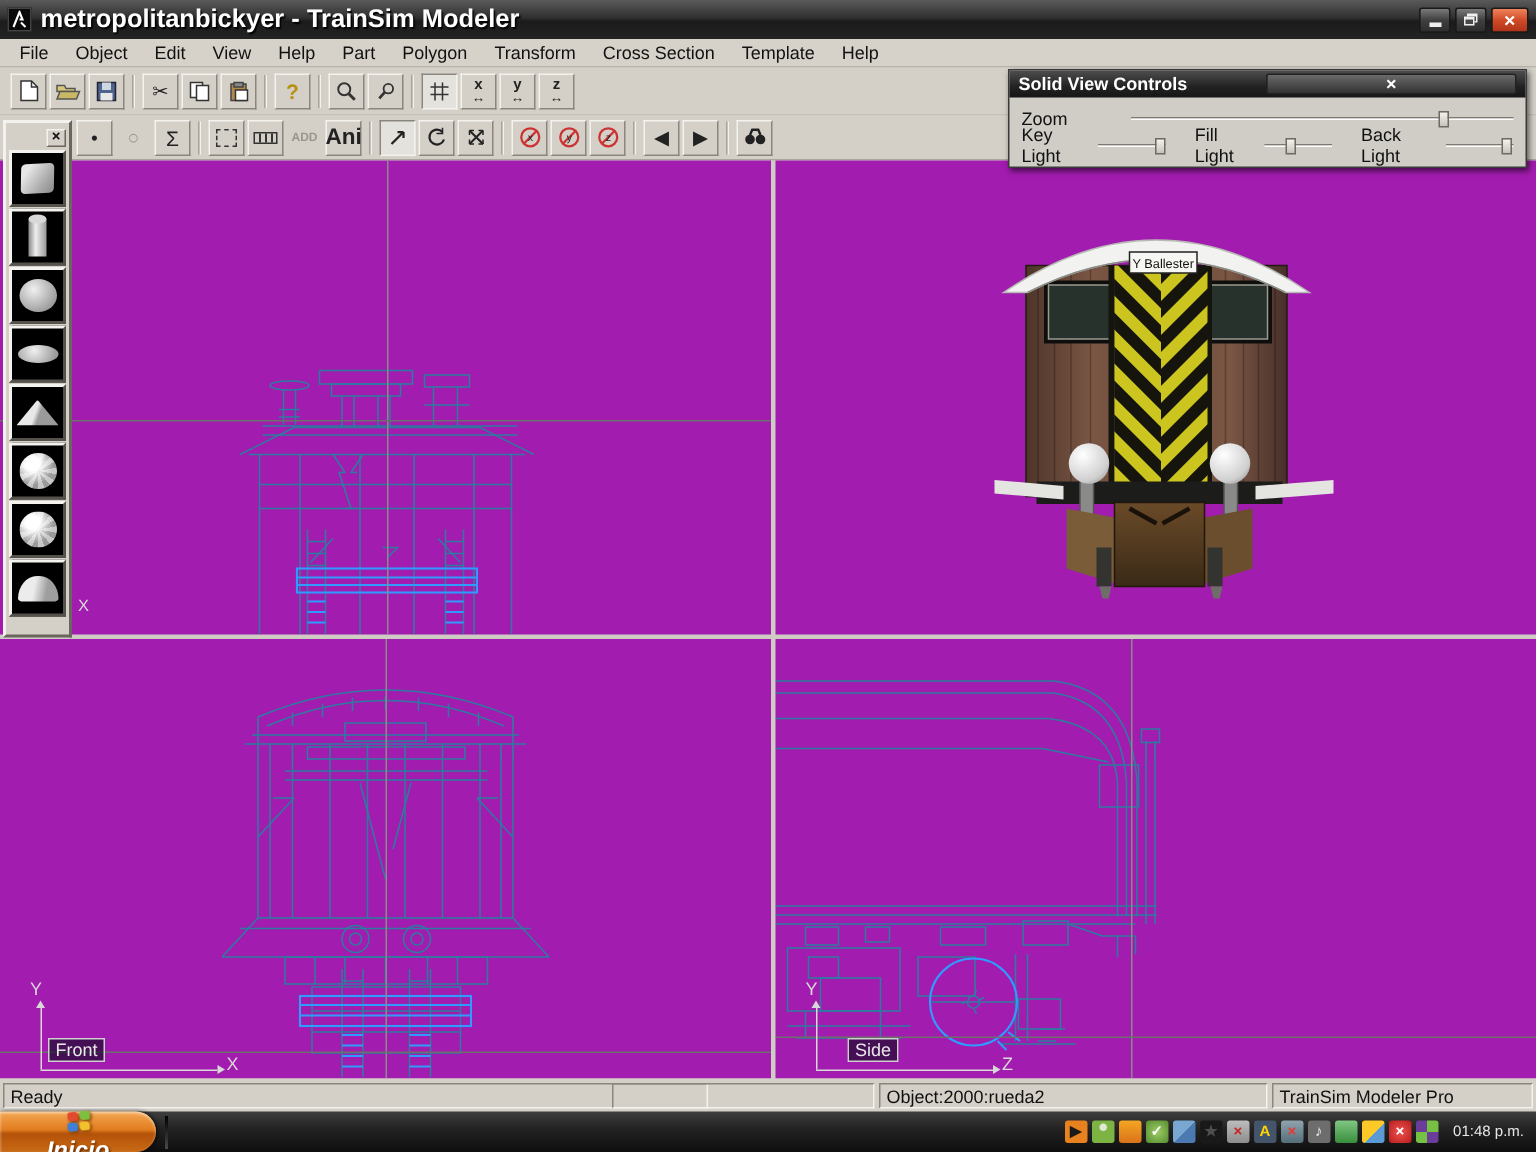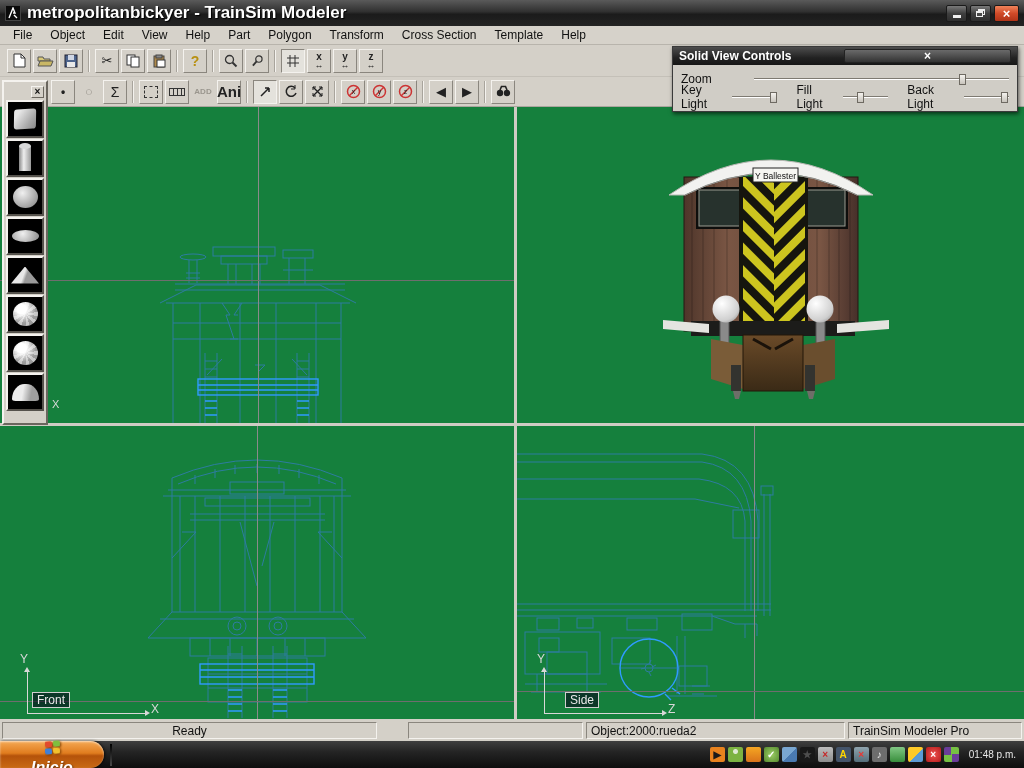--- a/index.html
+++ b/index.html
@@ -48,21 +48,21 @@
   .tiny-txt { font-size:8px; font-weight:bold; letter-spacing:0; }
   .ani-txt { font-size:15px; font-weight:bold; }
   .sigma-txt { font-size:14px; }
   .marquee-ico { width:14px; height:12px; border:1px dashed #333; }
   .ruler-ico { width:16px; height:8px; border:1px solid #333; background:
     repeating-linear-gradient(90deg, transparent 0 3px, #333 3px 4px); }
   .dot-ico { font-size:12px; font-weight:bold; }
 
   
   .workspace { position:absolute; left:0; top:107px; width:1024px; height:612px; background:#cfccc4; }
-  .viewport { position:absolute; background:#15803d; overflow:hidden; }
+  .viewport { position:absolute; background:#a21caf; overflow:hidden; }
   #vp-tl { left:0; top:0; width:514px; height:316px; }
   #vp-tr { left:517px; top:0; width:507px; height:316px; }
   #vp-bl { left:0; top:319px; width:514px; height:293px; }
   #vp-br { left:517px; top:319px; width:507px; height:293px; }
   .crosshair-v { position:absolute; top:0; bottom:0; width:1px; background:#8a8a8a; }
   .crosshair-h { position:absolute; left:0; right:0; height:1px; background:#6e6e6e; }
   .vp-label-x { position:absolute; color:#d8d8d8; font-size:11px; }
   .axis-widget { position:absolute; color:#d8d8d8; font-size:12px; }
   .axis-widget .vline { position:absolute; width:1px; background:#d8d8d8; }
   .axis-widget .hline { position:absolute; height:1px; background:#d8d8d8; }
@@ -123,21 +123,21 @@
   .svc-gap { width:22px; }
 
   
   #render-svg text { font-family:"Liberation Sans", sans-serif; }
 
   
   .statusbar { position:absolute; left:0; top:719px; width:1024px; height:22px;
     background:#d4d0c8; display:flex; align-items:center; }
   .sb-panel { height:17px; border:1px solid; border-color:#8a867e #f4f2ee #f4f2ee #8a867e;
     color:#111; font-size:12px; padding:1px 4px; overflow:hidden; white-space:nowrap; }
-  #sb-ready { position:absolute; left:2px; width:375px;text-align:center; }
+  #sb-ready { position:absolute; left:2px; width:470px; }
   #sb-empty { position:absolute; left:408px; width:175px; }
   #sb-object { position:absolute; left:586px; width:259px; }
   #sb-app { position:absolute; left:848px; width:174px; }
 
   
   .taskbar { position:absolute; left:0; top:741px; width:1024px; height:27px;
     background:linear-gradient(#3f3f3f,#242424 40%,#0e0e0e); display:flex; align-items:center; }
   .start-btn { width:104px; height:27px; border-radius:0 14px 14px 0;
     background:linear-gradient(#f5a955 0%,#e07c1e 45%,#b4520a 55%,#c96a14 100%);
     box-shadow:inset 0 1px 2px rgba(255,255,255,.6), 1px 0 3px rgba(0,0,0,.7);

